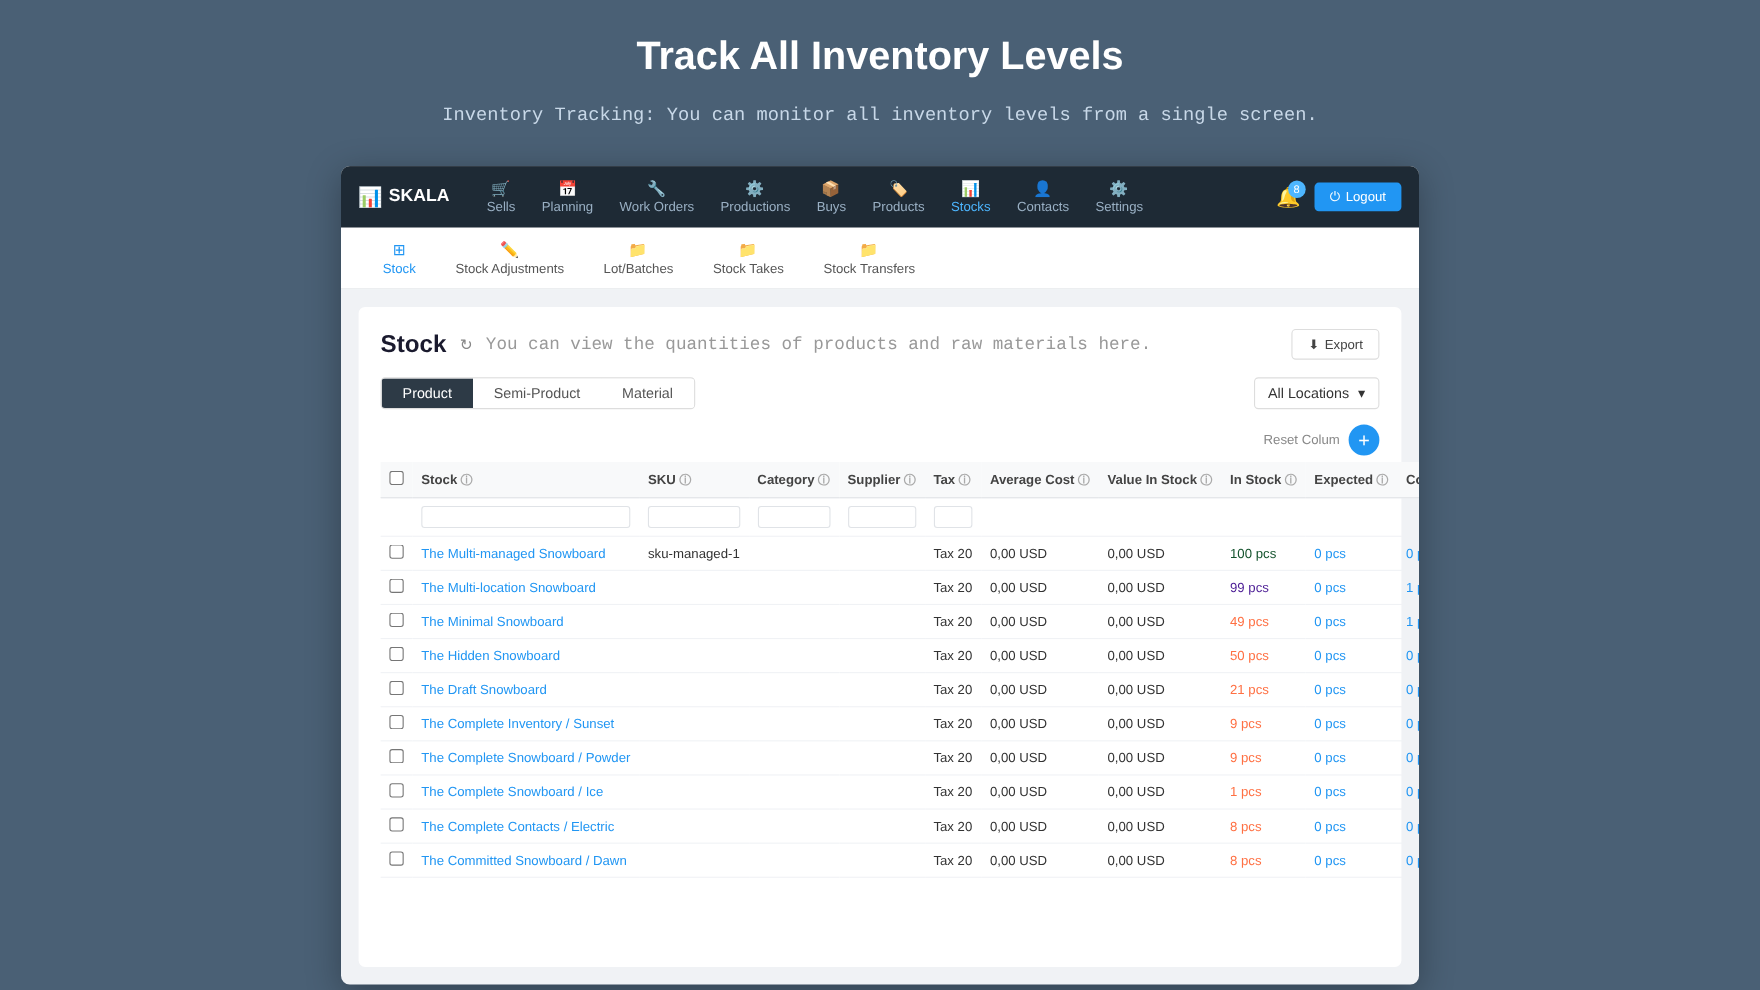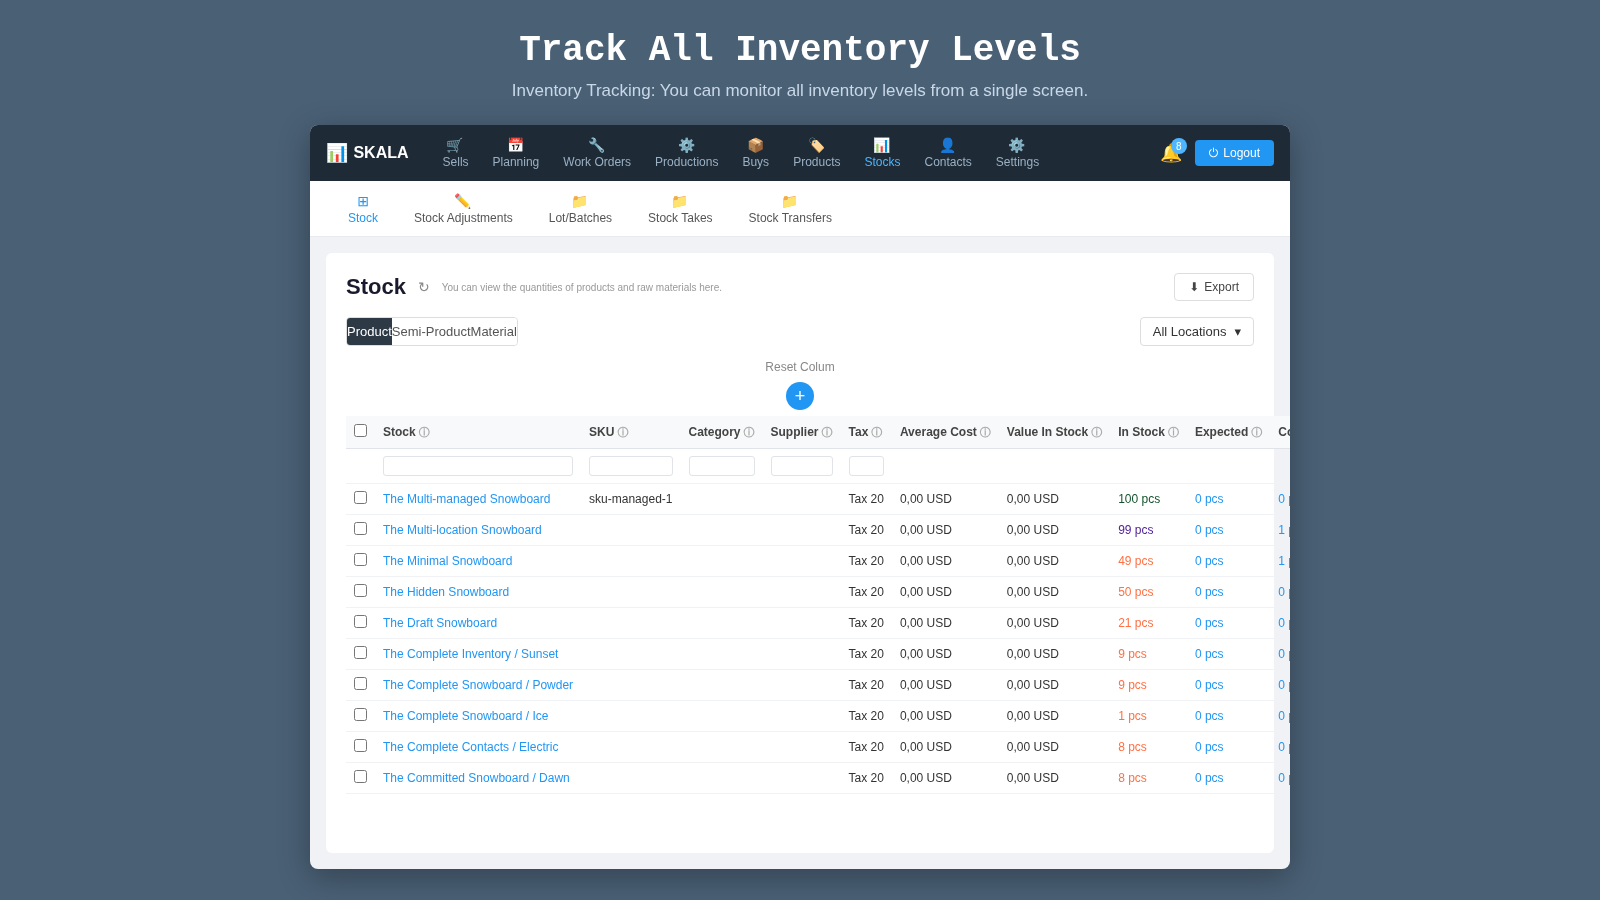--- a/index.html
+++ b/index.html
@@ -10,28 +10,28 @@
       display: flex;
       flex-direction: column;
       align-items: center;
       padding: 30px 20px;
     }
     .hero-title {
       color: #fff;
       font-size: 36px;
       font-weight: 800;
       text-align: center;
-      margin-bottom: 10px;
-      font-family: Liberation Mono, monospace;
+      margin-bottom: 24px;
     }
     .hero-subtitle {
       color: #c8d8e8;
       font-size: 17px;
       text-align: center;
-      margin-bottom: 24px;
+      margin-bottom: 36px;
+      font-family: Liberation Mono, monospace;
     }
     .app-window {
       background: #f0f2f5;
       border-radius: 8px;
       width: 980px;
       overflow: hidden;
       box-shadow: 0 8px 32px rgba(0,0,0,0.3);
     }
     
     .top-nav {
@@ -161,21 +161,22 @@
       font-weight: 700;
       color: #1a1a2e;
     }
     .refresh-icon {
       color: #888;
       cursor: pointer;
       font-size: 14px;
     }
     .stock-hint {
       color: #999;
-      font-size: 10px;
+      font-size: 16px;
+      font-family: Liberation Mono, monospace;
     }
     .export-btn {
       background: none;
       border: 1px solid #ddd;
       border-radius: 4px;
       padding: 6px 14px;
       font-size: 12px;
       cursor: pointer;
       color: #444;
       display: flex;
@@ -190,21 +191,21 @@
       margin-bottom: 14px;
     }
     .tabs {
       display: flex;
       gap: 0;
       border: 1px solid #ddd;
       border-radius: 4px;
       overflow: hidden;
     }
     .tab {
-      padding: 6px 0;
+      padding: 6px 19px;
       font-size: 13px;
       cursor: pointer;
       background: #fff;
       color: #555;
       border: none;
     }
     .tab.active {
       background: #2d3a46;
       color: #fff;
     }
@@ -220,21 +221,20 @@
       background: #fff;
       color: #333;
     }
     
     .table-actions {
       display: flex;
       justify-content: flex-end;
       align-items: center;
       margin-bottom: 6px;
       gap: 8px;
-      flex-direction: column;
     }
     .reset-col-btn {
       background: none;
       border: none;
       font-size: 12px;
       color: #888;
       cursor: pointer;
     }
     .add-col-btn {
       width: 28px;

